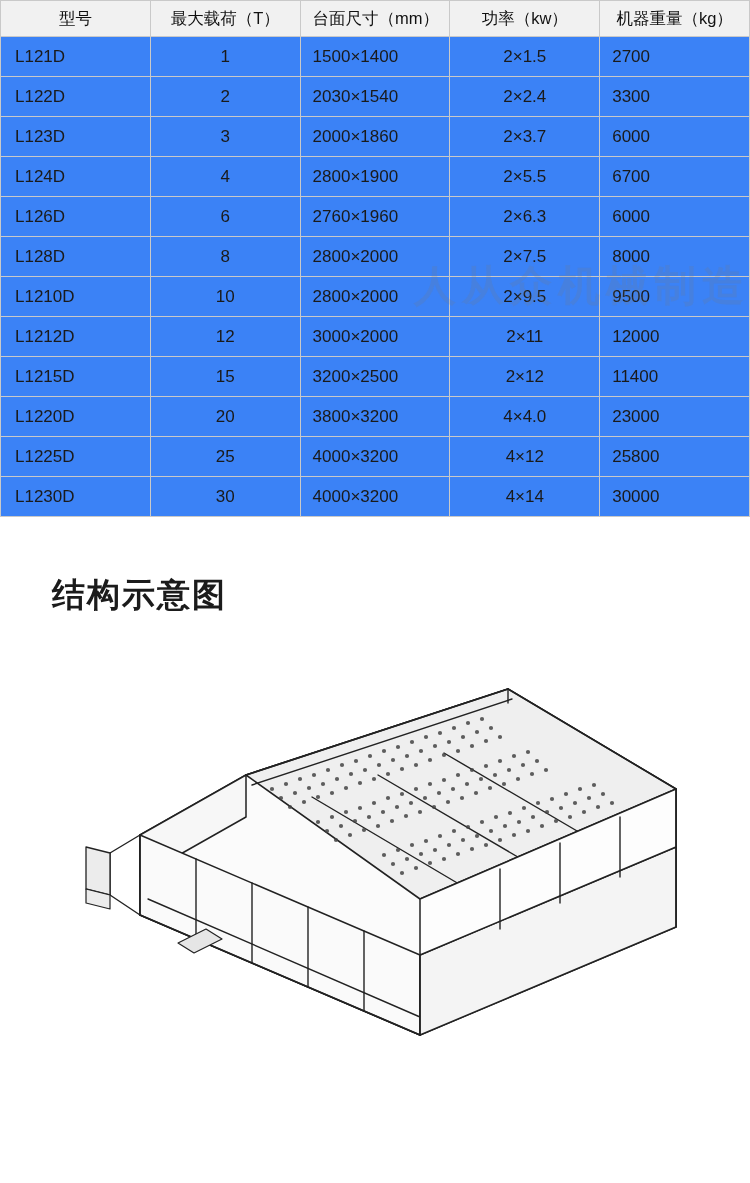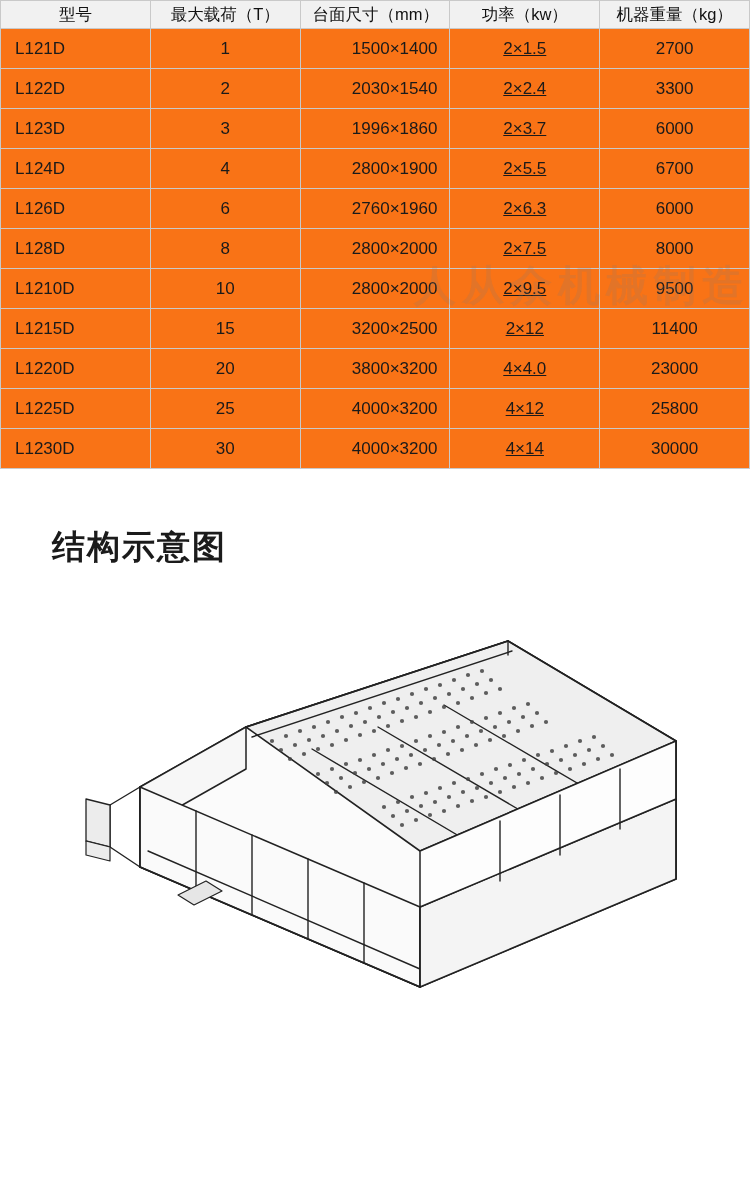--- a/index.html
+++ b/index.html
@@ -34,31 +34,31 @@
     font-weight: normal;
     padding: 0 12px;
     box-sizing: border-box;
     white-space: nowrap;
   }
   table.spec-table thead th {
     background: #f1f1f1;
     text-align: center;
     font-size: 16.5px;
     color: #111;
-    height: 28px;
+    height: 36px;
   }
   table.spec-table tbody td {
-    background: #f97316;
+    background: #3b82f6;
   }
   
   table.spec-table tbody td.c0 { text-align: left; padding-left: 14px; }
   table.spec-table tbody td.c1 { text-align: center; }
-  table.spec-table tbody td.c2 { text-align: right; }
-  table.spec-table tbody td.c3 { text-align: center; text-decoration: underline; }
-  table.spec-table tbody td.c4 { text-align: center; }
+  table.spec-table tbody td.c2 { text-align: left; }
+  table.spec-table tbody td.c3 { text-align: center; }
+  table.spec-table tbody td.c4 { text-align: left; }
 
   
   .watermark {
     position: absolute;
     left: 0;
     top: 258px;
     width: 750px;
     text-align: right;
     font-size: 42px;
     letter-spacing: 6px;
@@ -119,21 +119,21 @@
         <tr>
           <td class="c0">L122D</td>
           <td class="c1">2</td>
           <td class="c2">2030×1540</td>
           <td class="c3">2×2.4</td>
           <td class="c4">3300</td>
         </tr>
         <tr>
           <td class="c0">L123D</td>
           <td class="c1">3</td>
-          <td class="c2">1996×1860</td>
+          <td class="c2">2000×1860</td>
           <td class="c3">2×3.7</td>
           <td class="c4">6000</td>
         </tr>
         <tr>
           <td class="c0">L124D</td>
           <td class="c1">4</td>
           <td class="c2">2800×1900</td>
           <td class="c3">2×5.5</td>
           <td class="c4">6700</td>
         </tr>
@@ -150,20 +150,27 @@
           <td class="c2">2800×2000</td>
           <td class="c3">2×7.5</td>
           <td class="c4">8000</td>
         </tr>
         <tr>
           <td class="c0">L1210D</td>
           <td class="c1">10</td>
           <td class="c2">2800×2000</td>
           <td class="c3">2×9.5</td>
           <td class="c4">9500</td>
+        </tr>
+        <tr>
+          <td class="c0">L1212D</td>
+          <td class="c1">12</td>
+          <td class="c2">3000×2000</td>
+          <td class="c3">2×11</td>
+          <td class="c4">12000</td>
         </tr>
         <tr>
           <td class="c0">L1215D</td>
           <td class="c1">15</td>
           <td class="c2">3200×2500</td>
           <td class="c3">2×12</td>
           <td class="c4">11400</td>
         </tr>
         <tr>
           <td class="c0">L1220D</td>

